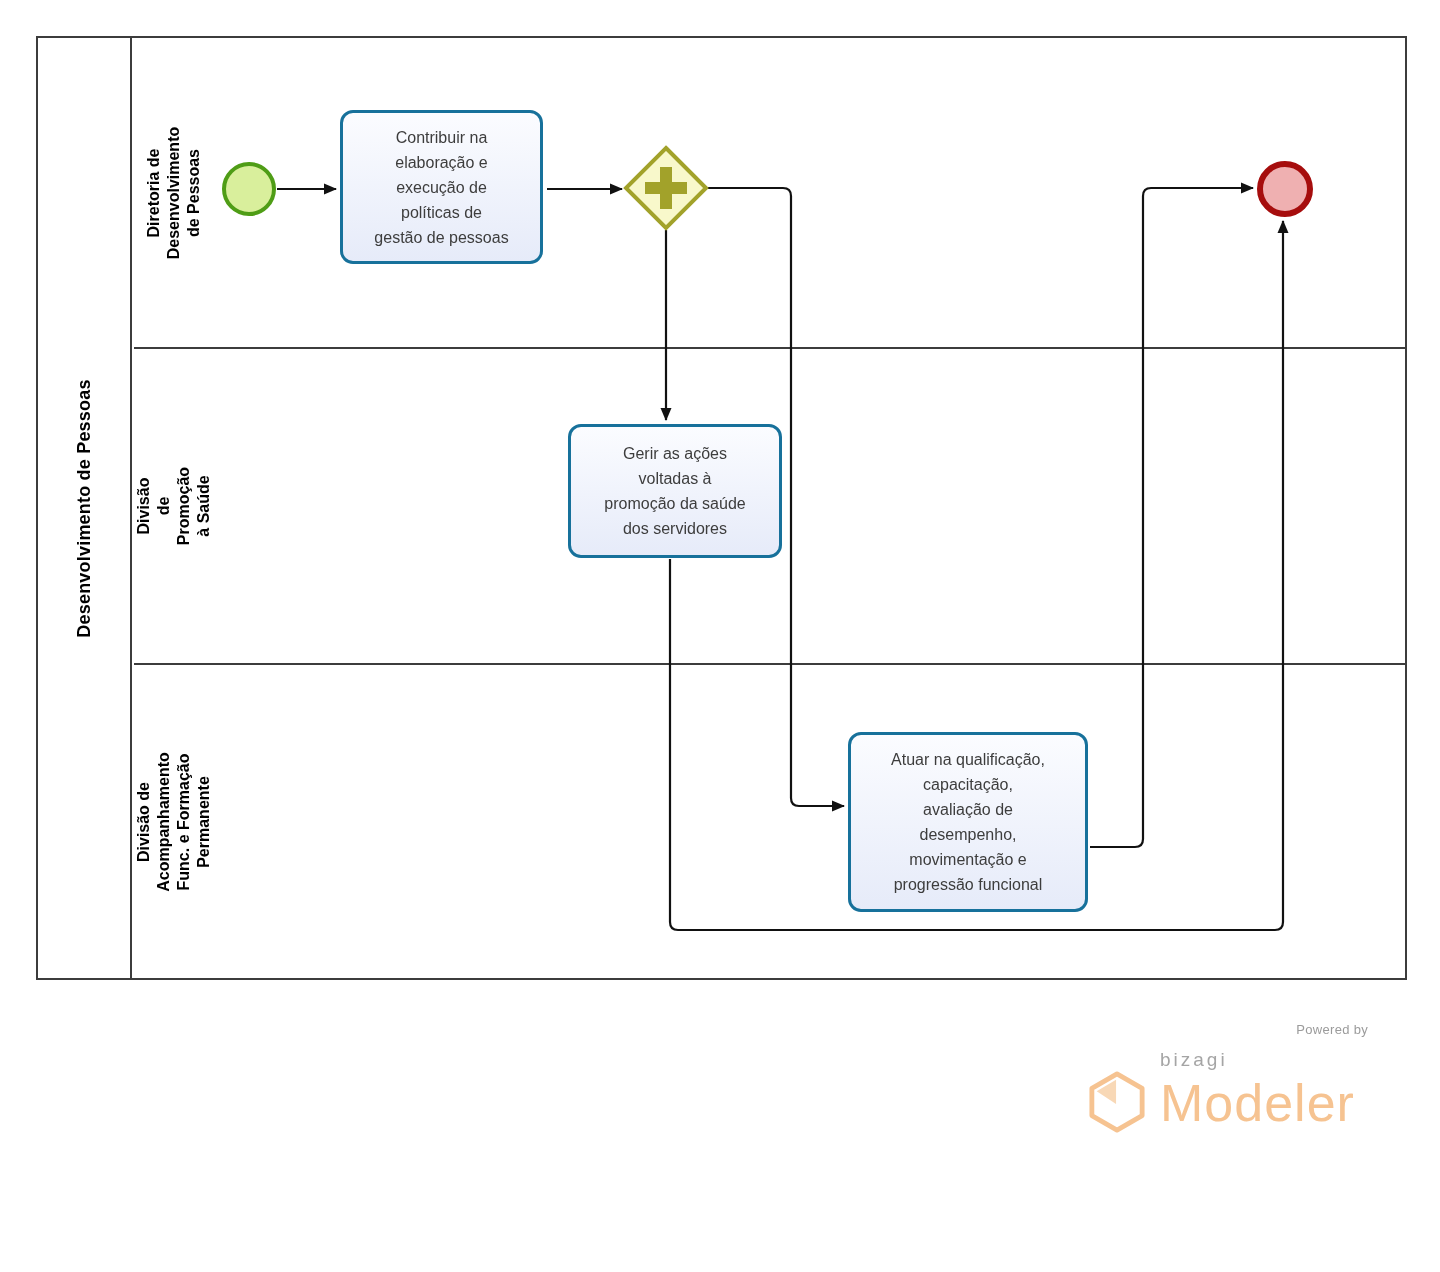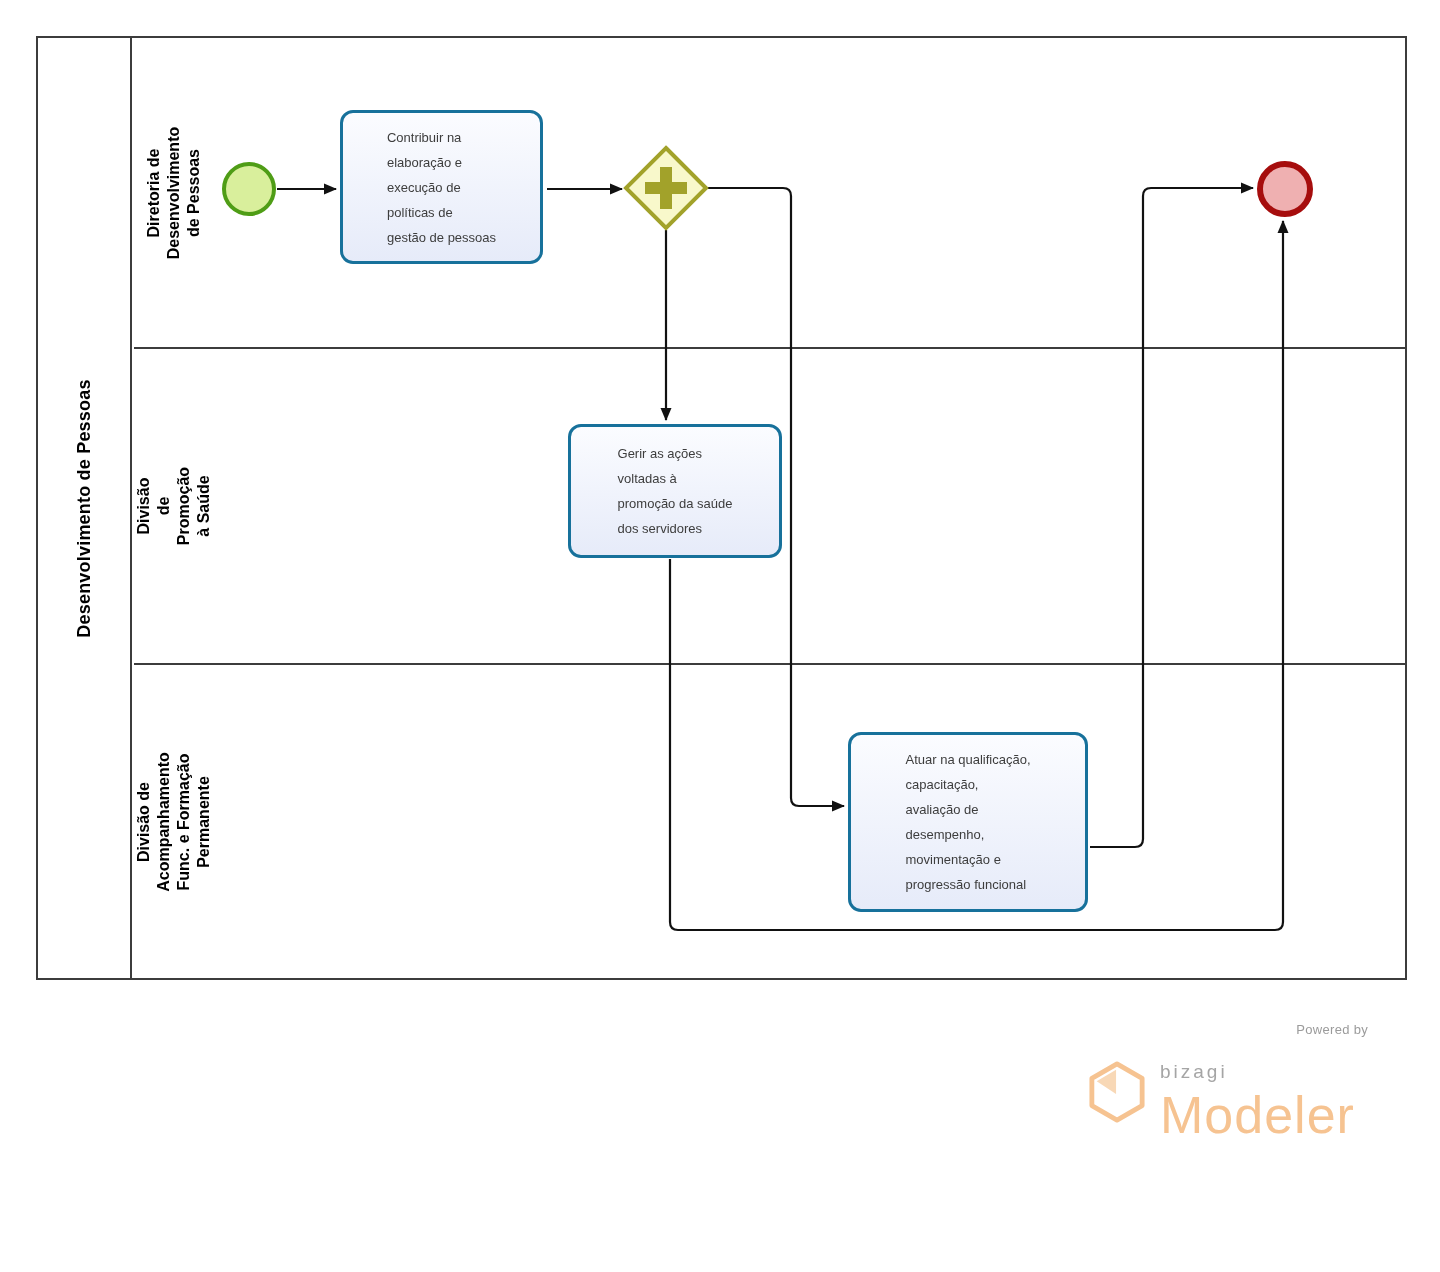--- a/index.html
+++ b/index.html
@@ -64,23 +64,23 @@
   .flow { fill: none; stroke: var(--flow_line); stroke-width: 2.2px; }
   .arrowhead { fill: var(--flow_line); }
 
   
   .task {
     position: absolute;
     border: 3px solid var(--task_border);
     border-radius: 13px;
     background: linear-gradient(to bottom, var(--task_fill_top), var(--task_fill_bottom));
     display: flex; align-items: center; justify-content: center;
-    text-align: left;
+    text-align: center;
     color: var(--task_text);
-    font-size: 13px; line-height: 25px;
+    font-size: 16px; line-height: 25px;
     white-space: pre-line;
     padding: 4px;
   }
   .task-1 { left: 340px; top: 110px; width: 203px; height: 154px; }
   .task-2 { left: 568px; top: 424px; width: 214px; height: 134px; }
   .task-3 { left: 848px; top: 732px; width: 240px; height: 180px; }
 
   .event { position: absolute; border-radius: 50%; }
   .start-event {
     left: 222px; top: 162px; width: 54px; height: 54px;
@@ -92,21 +92,21 @@
     border: 6px solid var(--end_border);
     background: var(--end_fill);
   }
   .gateway { position: absolute; left: 622px; top: 144px; width: 88px; height: 88px; }
   .gw-diamond { fill: var(--gateway_fill); stroke: var(--gateway_border); stroke-width: 4px; stroke-linejoin: miter; }
   .gw-plus { stroke: var(--gateway_border); stroke-width: 12px; }
 
   
   .branding { position: absolute; left: 1088px; top: 1022px; width: 280px; }
   .powered-by { font-size: 13px; color: var(--brand_gray); letter-spacing: 0.3px; text-align: right; }
-  .brand-row { display: flex; align-items: flex-start; margin-top: 24px; }
+  .brand-row { display: flex; align-items: flex-end; margin-top: 12px; }
   .brand-hex { width: 58px; height: 62px; flex: 0 0 auto; }
   .hex-outline { fill: none; stroke: var(--brand_orange); stroke-width: 5px; stroke-linejoin: round; }
   .hex-fold { fill: #f8d8b6; }
   .brand-texts { margin-left: 14px; }
   .brand-name { font-size: 19px; color: #a5a5a5; letter-spacing: 3px; }
   .brand-product { font-size: 52px; color: var(--brand_orange); letter-spacing: 1px; margin-top: 2px; }
 </style>
 </head>
 <body>
 

